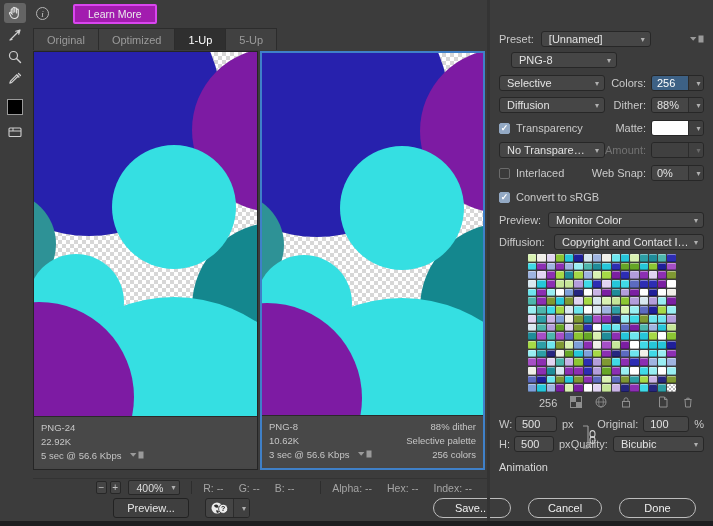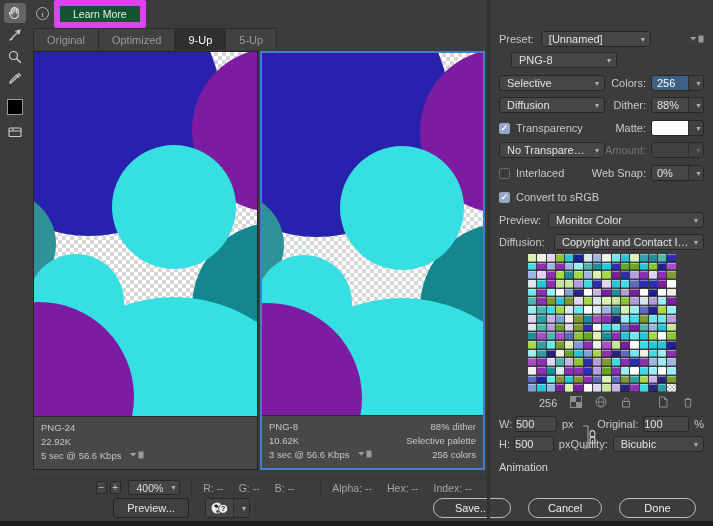--- a/index.html
+++ b/index.html
@@ -4,21 +4,21 @@
 <style>
   * { margin:0; padding:0; box-sizing:border-box; }
   html,body { width:713px; height:526px; overflow:hidden; }
   body { font-family:"Liberation Sans", sans-serif; background:#3c3c3c; color:#c9c9c9; font-size:11px; position:relative; }
 
   
   #tip-bar { position:absolute; left:0; top:0; width:490px; height:27px; display:flex; align-items:center; }
   .info-circle { width:13px; height:13px; border:1px solid #b5b5b5; border-radius:50%; color:#c9c9c9;
                  font-size:9px; display:flex; align-items:center; justify-content:center; margin-left:36px; flex:0 0 auto; font-style:italic; font-family:"Liberation Serif",serif;}
   .tip-text { color:#cfcfcf; font-size:10.5px; margin-left:8px; white-space:nowrap; }
-  .learn-more { margin-left:5px; border:6px solid #d946ef; background:#14532d; color:#ececec; border-radius:2px;
+  .learn-more { margin-left:24px; border:2px solid #d946ef; background:#a21caf; color:#ececec; border-radius:2px;
                 font-size:10.5px; padding:2px 13px; cursor:pointer; white-space:nowrap;}
 
   
   #toolbar { position:absolute; left:0; top:2px; width:30px; display:flex; flex-direction:column; align-items:center; }
   .tool { width:22px; height:20px; display:flex; align-items:center; justify-content:center; margin:1px 0; border-radius:3px; }
   .tool.active { background:#646464; }
   .swatch-black { width:16px; height:16px; background:#000; border:1px solid #9a9a9a; margin-top:9px; }
   .tool-sep { height:6px; }
 
   
@@ -91,21 +91,21 @@
         display:flex; align-items:center; justify-content:center; flex:0 0 auto; cursor:pointer;}
   .cb.checked { background:#93a9c4; border-color:#93a9c4; color:#fff; font-size:9px; font-weight:bold; }
   .sec-head { color:#d8d8d8; }
   #color-grid { display:grid; grid-template-columns:repeat(16,8.3px); grid-auto-rows:7.7px; gap:1px; margin-left:29px; }
   #color-grid .cell { border-radius:1px; box-shadow:inset 0 1px 0 rgba(255,255,255,.4), inset 0 -1px 0 rgba(0,0,0,.3); cursor:pointer;}
   #color-grid .cell.checker { background-image:linear-gradient(45deg,#bbb 25%,transparent 25%,transparent 75%,#bbb 75%),
       linear-gradient(45deg,#bbb 25%,transparent 25%,transparent 75%,#bbb 75%);
       background-position:0 0,2px 2px; background-size:4px 4px; background-color:#fff; }
   .ct-icons { display:flex; align-items:center; margin:4px 0 0 40px; gap:13px; }
   .num-input { background:#464646; border:1px solid #272727; border-radius:3px; height:16px; color:#e2e2e2;
-               display:flex; align-items:center; padding-left:0; }
+               display:flex; align-items:center; padding-left:6px; }
 </style>
 </head>
 <body>
 
 <div id="tip-bar">
   <span class="info-circle">i</span>
   <button class="learn-more">Learn More</button>
 </div>
 
 <div id="toolbar">
@@ -136,21 +136,21 @@
     <svg width="18" height="18" viewBox="0 0 18 18">
       <rect x="3" y="5" width="12" height="8.5" rx="1" fill="none" stroke="#cfcfcf" stroke-width="1.1"></rect>
       <path d="M3 8 h12 M7 5 v3" stroke="#cfcfcf" stroke-width="1"></path>
     </svg>
   </div>
 </div>
 
 <div id="tabs">
   <div class="tab">Original</div>
   <div class="tab">Optimized</div>
-  <div class="tab active">9-Up</div>
+  <div class="tab active">1-Up</div>
   <div class="tab">5-Up</div>
 </div>
 
 <div class="pane" id="pane-left">
   <div class="img-area">
       <div class="circle" style="left: -77px; top: -80px; height: 264px; width: 264px; background: rgb(39, 33, 173);"></div>
       <div class="circle" style="left: 158px; top: -4px; height: 164px; width: 164px; background: rgb(125, 27, 163);"></div>
       <div class="circle" style="left: -82px; top: 140px; height: 104px; width: 104px; background: rgb(46, 146, 150);"></div>
       <div class="circle" style="left: 158px; top: 170px; height: 170px; width: 170px; background: rgb(20, 135, 142);"></div>
       <div class="circle" style="left: 78px; top: 93px; height: 124px; width: 124px; background: rgb(53, 223, 226);"></div>

